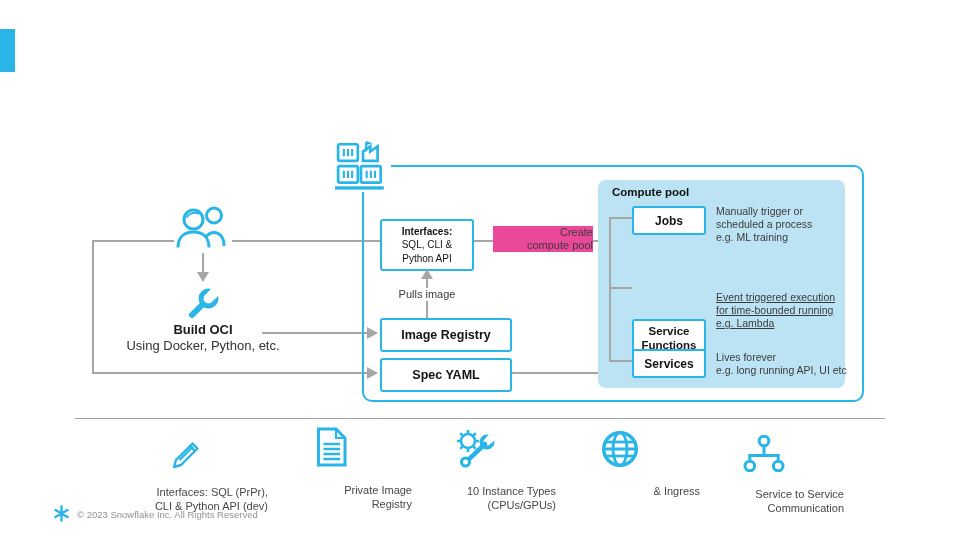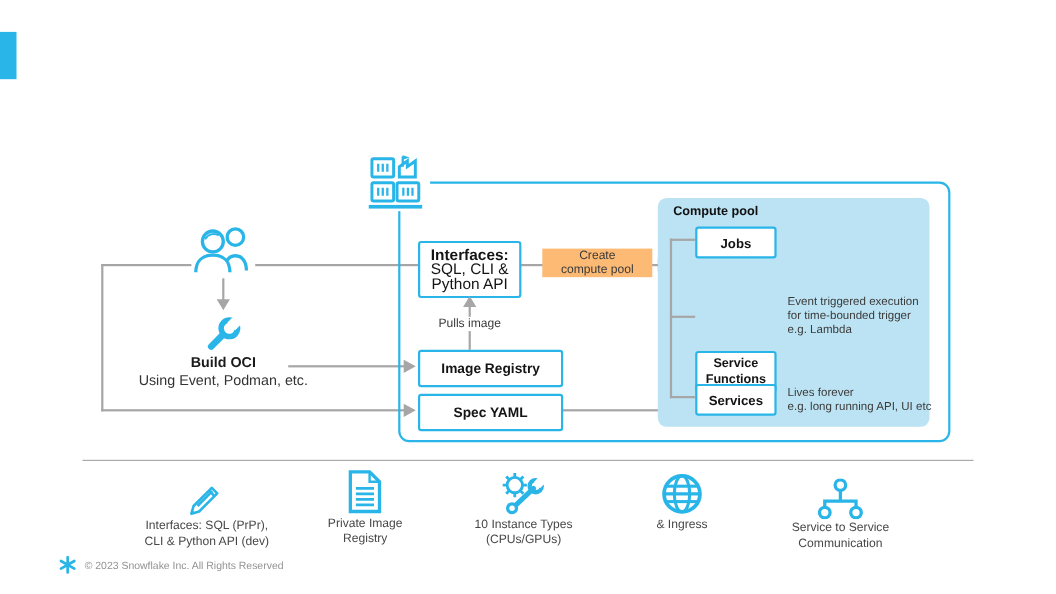--- a/index.html
+++ b/index.html
@@ -17,21 +17,21 @@
   .cyanbox{position:absolute;background:#fff;border:2px solid #29B5E8;border-radius:3px;
            display:flex;align-items:center;justify-content:center;text-align:center;
            font-weight:bold;color:#141414;}
   .title{position:absolute;left:44px;top:24px;font-size:31px;font-weight:bold;
          letter-spacing:-0.4px;color:#1d1d1d;}
   .accent{position:absolute;left:0;top:29px;width:15px;height:43px;background:#29B5E8;}
   .desc{position:absolute;font-size:10.5px;line-height:13px;color:#3b3b3b;}
   .smalllabel{position:absolute;font-size:11px;line-height:13px;color:#3b3b3b;text-align:center;}
   .feature{position:absolute;width:160px;text-align:center;}
   .feature .ficon{height:42px;display:flex;align-items:flex-end;justify-content:center;}
-  .feature .flabel{margin-top:2px;font-size:11px;line-height:13.5px;color:#474747;}
+  .feature .flabel{margin-top:16px;font-size:11px;line-height:13.5px;color:#474747;text-align:right;}
   .divider{position:absolute;left:75px;top:418px;width:810px;height:1px;background:#a3a3a3;}
   .footer{position:absolute;left:77px;top:509px;font-size:9.5px;color:#929292;}
   svg{display:block;}
 </style>
 </head>
 <body>
 
 <div class="slide">
 
   <div class="accent"></div>
@@ -87,57 +87,62 @@
   <div class="abs" style="left:183px;top:283px;width:40px;height:40px;">
     <svg width="40" height="40" viewBox="0 0 40 40">
       <line x1="9" y1="32" x2="19.5" y2="21.5" stroke="#29B5E8" stroke-width="6" stroke-linecap="round"></line>
       <circle cx="25.5" cy="15.5" r="7.5" fill="none" stroke="#29B5E8" stroke-width="5"></circle>
       <rect x="25.8" y="5.2" width="10" height="10" fill="#fff" transform="rotate(45 30.8 10.2)"></rect>
     </svg>
   </div>
 
   <div class="abs" style="left:83px;top:322px;width:240px;text-align:center;">
     <div style="font-size:13px;font-weight:bold;line-height:15.5px;color:#1a1a1a;">Build OCI</div>
-    <div style="font-size:13px;line-height:16px;color:#333;">Using Event, Podman, etc.</div>
+    <div style="font-size:13px;line-height:16px;color:#333;">Using Docker, Python, etc.</div>
   </div>
 
   <div class="cyanbox" style="left:380px;top:219px;width:90px;height:48px;">
-    <div style="font-size:14px;line-height:13.5px;">
+    <div style="font-size:10px;line-height:13.5px;">
       <div>Interfaces:</div>
       <div style="font-weight:normal;">SQL, CLI &amp;</div>
       <div style="font-weight:normal;">Python API</div>
     </div>
   </div>
 
   <div class="vline" style="left:426px;top:278px;height:40px;"></div>
   <div class="ah-up" style="left:421px;top:269px;"></div>
   <div class="smalllabel" style="left:386px;top:288px;width:82px;background:#fff;">Pulls image</div>
 
-  <div class="smalllabel" style="left:493px;top:226px;width:100px;background:#fdba74;">
+  <div class="smalllabel" style="left:493px;top:226px;width:100px;background:#ec4899;text-align:right;">
     <div>Create</div>
     <div>compute pool</div>
   </div>
 
   <div class="cyanbox" style="left:380px;top:318px;width:128px;height:30px;font-size:12.5px;">Image Registry</div>
   <div class="cyanbox" style="left:380px;top:358px;width:128px;height:30px;font-size:12.5px;">Spec YAML</div>
 
   <div class="abs" style="left:598px;top:180px;width:247px;height:208px;background:#BCE3F3;border-radius:8px;"></div>
   <div class="abs" style="left:612px;top:186px;font-size:11.5px;font-weight:bold;color:#111;">Compute pool</div>
 
   <div class="vline" style="left:609px;top:217px;height:145px;"></div>
   <div class="hline" style="left:609px;top:217px;width:23px;"></div>
   <div class="hline" style="left:609px;top:287px;width:23px;"></div>
   <div class="hline" style="left:609px;top:360px;width:23px;"></div>
 
   <div class="cyanbox" style="left:632px;top:206px;width:70px;height:25px;font-size:12px;">Jobs</div>
+  <div class="desc" style="left:716px;top:205px;">
+    <div>Manually trigger or</div>
+    <div>scheduled a process</div>
+    <div>e.g. ML training</div>
+  </div>
 
   <div class="cyanbox" style="left:632px;top:271px;width:70px;height:34px;font-size:11.5px;line-height:14px;margin-top:48px;">Service Functions</div>
-  <div class="desc" style="left:716px;top:268px;">
+  <div class="desc" style="left:716px;top:291px;text-decoration:underline;">
     <div>Event triggered execution</div>
-    <div>for time-bounded trigger</div>
+    <div>for time-bounded running</div>
     <div>e.g. Lambda</div>
   </div>
 
   <div class="cyanbox" style="left:632px;top:349px;width:70px;height:25px;font-size:12px;">Services</div>
   <div class="desc" style="left:716px;top:351px;">
     <div>Lives forever</div>
     <div>e.g. long running API, UI etc</div>
   </div>
 
   <div class="divider"></div>

